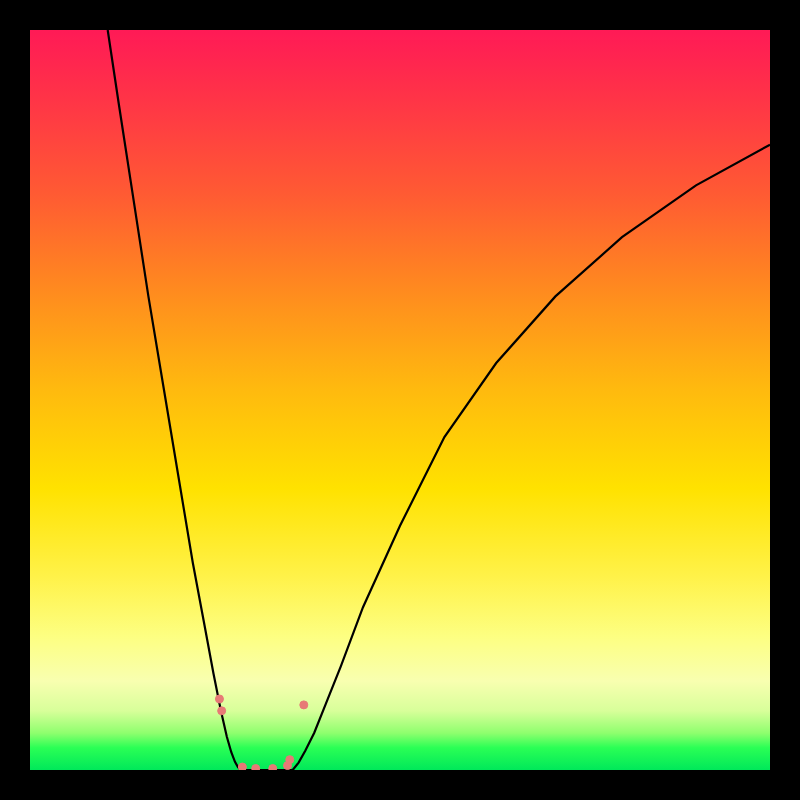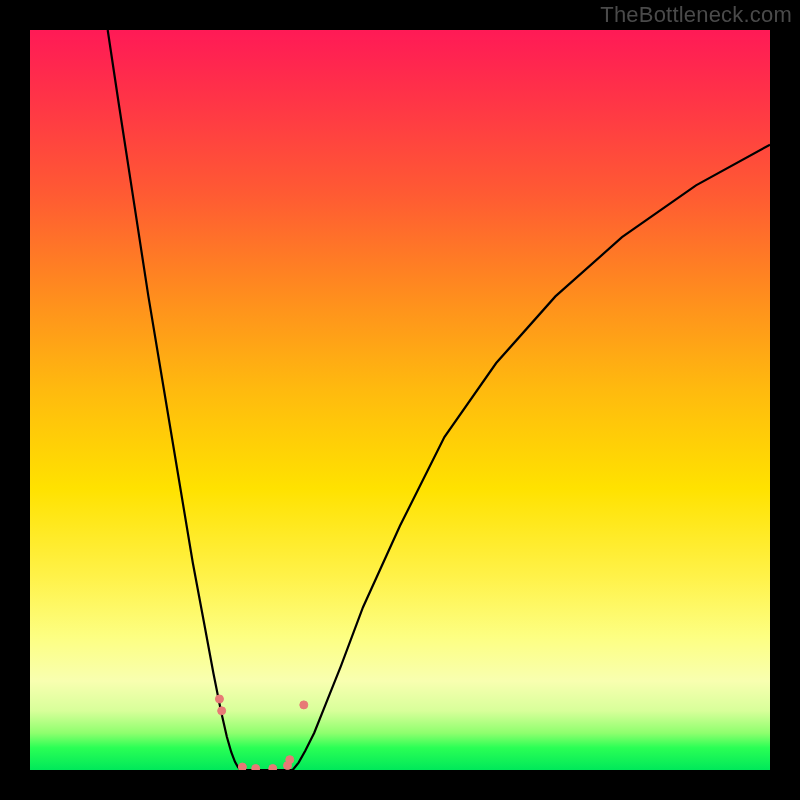--- a/index.html
+++ b/index.html
@@ -59,21 +59,20 @@
     color: #4a4a4a;
     font-size: 22px;
     letter-spacing: 0.2px;
     font-weight: 500;
   }
 </style>
 </head>
 <body>
 
 <div class="outer">
-  <div class="watermark">TheBottleneck.com</div>
 
   <div class="plot">
     <div class="gradient"></div>
     <svg class="curves" viewBox="0 0 740 740" preserveAspectRatio="none">
       <path id="curve-path" fill="none" stroke="#000000" stroke-width="2.2" d="M77.70 0.00 L88.80 74.00 L103.60 170.20 L118.40 266.40 L133.20 355.20 L148.00 444.00 L162.80 532.80 L173.90 592.00 L183.52 643.80 L190.92 680.80 L196.84 706.70 L201.28 722.24 L204.98 731.86 L207.94 737.04 L210.90 740.00 L210.90 740.00 L222.00 740.00 L236.80 740.00 L251.60 740.00 L262.70 740.00 L262.70 740.00 L268.62 732.60 L275.28 720.76 L284.16 703.00 L296.00 673.40 L310.80 636.40 L333.00 577.20 L370.00 495.80 L414.40 407.00 L466.20 333.00 L525.40 266.40 L592.00 207.20 L666.00 155.40 L740.00 114.70 "></path>
       <g id="marker-group">
           <circle cx="189.44" cy="668.96" r="4" fill="#e77a76" stroke="#e77a76"></circle>
           <circle cx="191.66" cy="680.80" r="4" fill="#e77a76" stroke="#e77a76"></circle>
           <circle cx="212.38" cy="737.04" r="4" fill="#e77a76" stroke="#e77a76"></circle>
           <circle cx="225.70" cy="738.52" r="4" fill="#e77a76" stroke="#e77a76"></circle>

